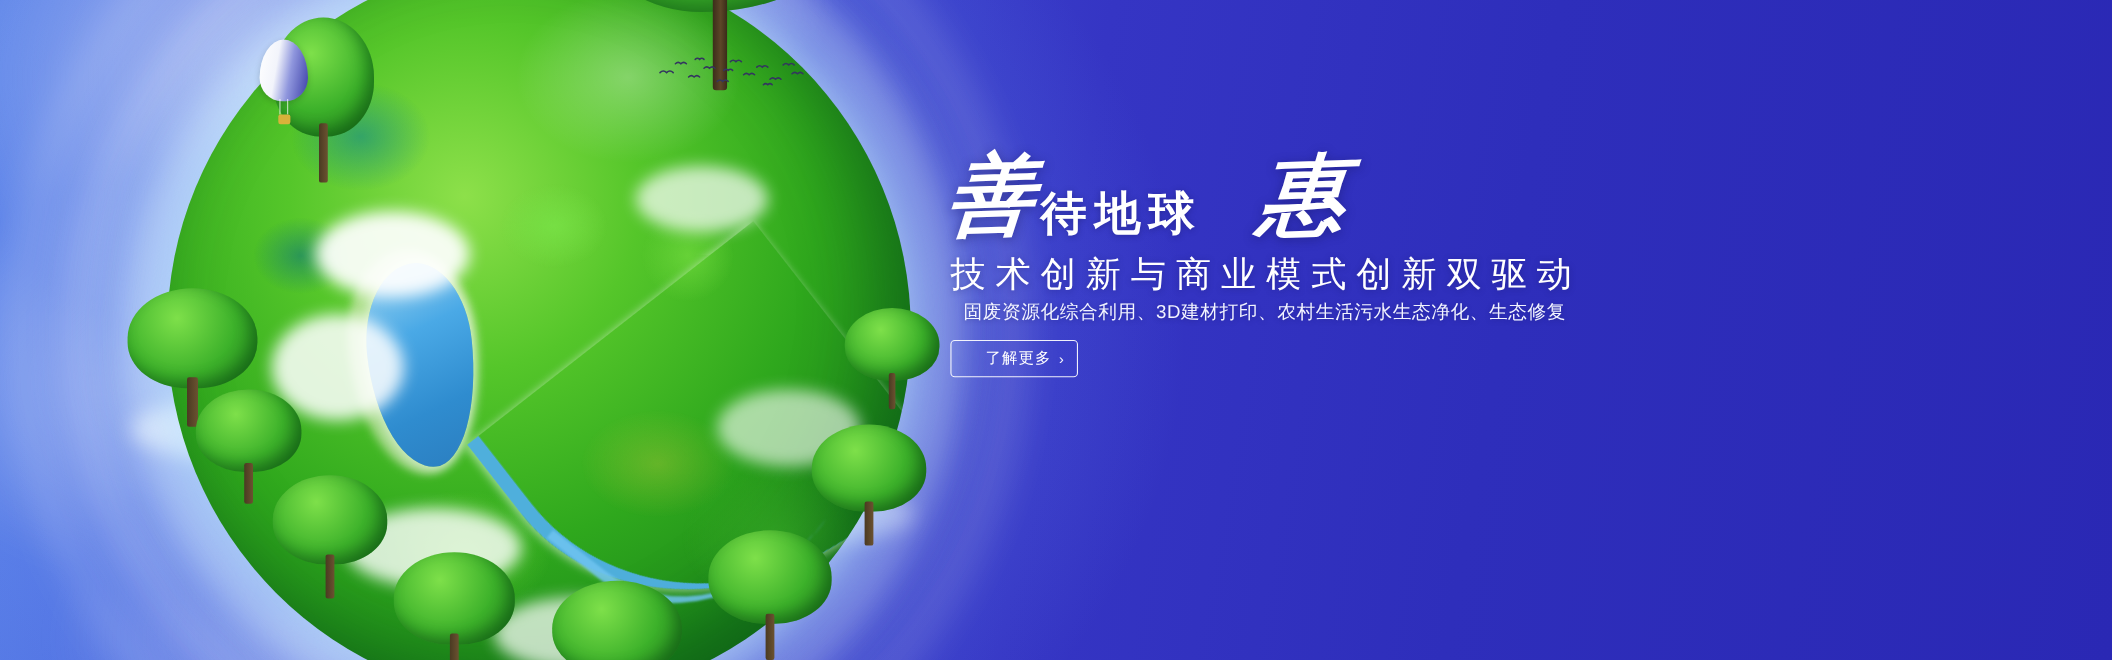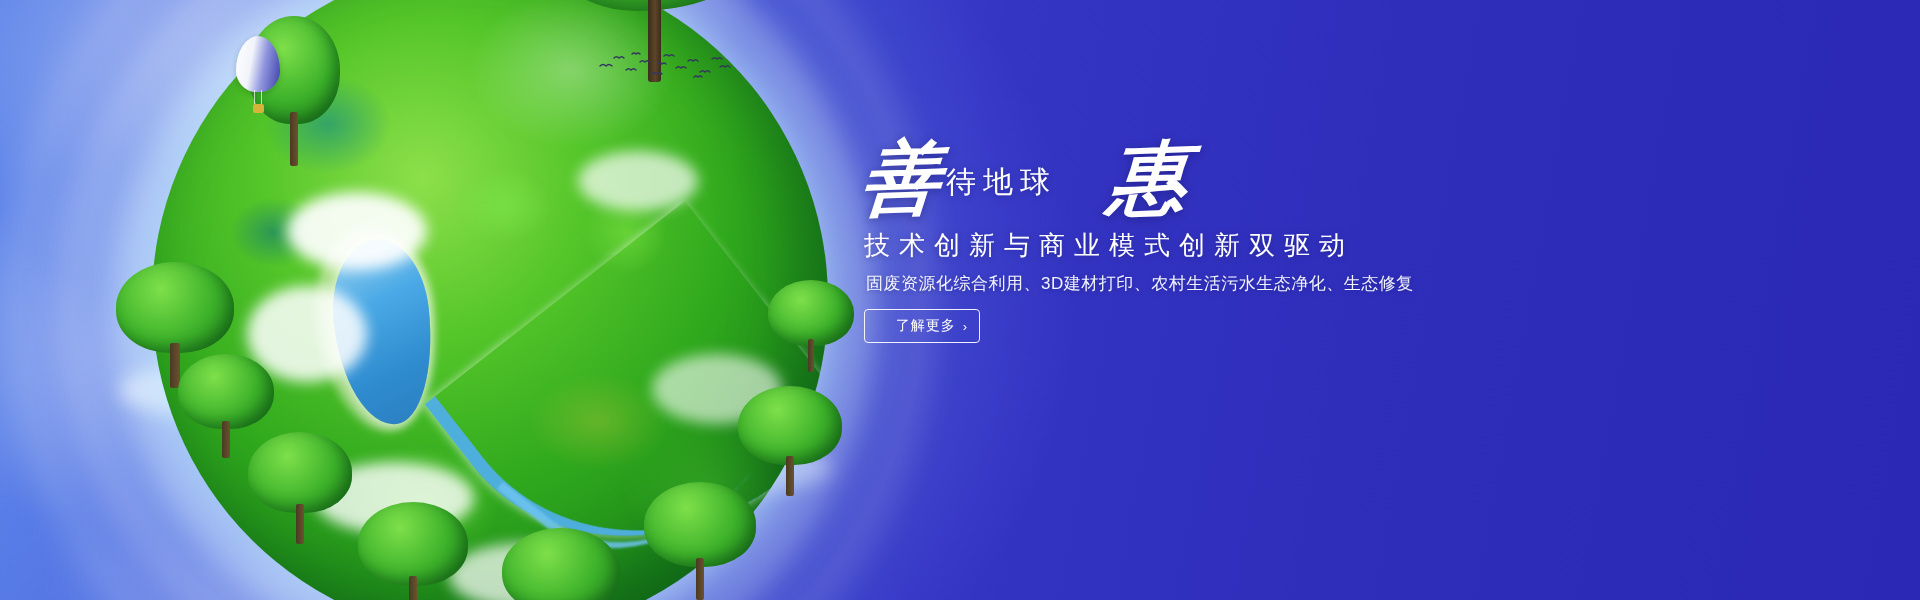--- a/index.html
+++ b/index.html
@@ -156,34 +156,34 @@
     font-family:"DejaVu Serif","Liberation Serif",serif;
     font-size:78px; line-height:1; font-weight:700;
     font-style:italic;
     text-shadow:0 2px 10px rgba(20,20,90,0.45);
     transform:skewX(-6deg) rotate(-2deg);
     display:inline-block;
     margin-right:6px;
   }
   .reg {
     font-family:"Liberation Serif","DejaVu Serif",serif;
-    font-size:30px; letter-spacing:7px; font-weight:400;
+    font-size:42px; letter-spacing:7px; font-weight:700;
     text-shadow:0 1px 6px rgba(20,20,90,0.4);
-    position:relative; top:4px;
+    position:relative; top:16px;
   }
   .gap { display:inline-block; width:52px; }
 
   .subline {
     position:absolute; left:2px; top:228px;
-    font-size:26px; letter-spacing:9px; color:#ffffff;
+    font-size:32px; letter-spacing:9px; color:#ffffff;
     font-weight:400; white-space:nowrap;
     text-shadow:0 1px 6px rgba(20,20,90,0.35);
   }
   .descline {
-    position:absolute; left:4px; top:272px;
+    position:absolute; left:14px; top:272px;
     font-size:17px; letter-spacing:0.5px; color:#f2f4ff;
     white-space:nowrap;
     text-shadow:0 1px 5px rgba(20,20,90,0.35);
   }
 
   .cta {
     position:absolute; left:2px; top:309px;
     width:116px; height:34px;
     border:1px solid rgba(255,255,255,0.92);
     border-radius:4px;

